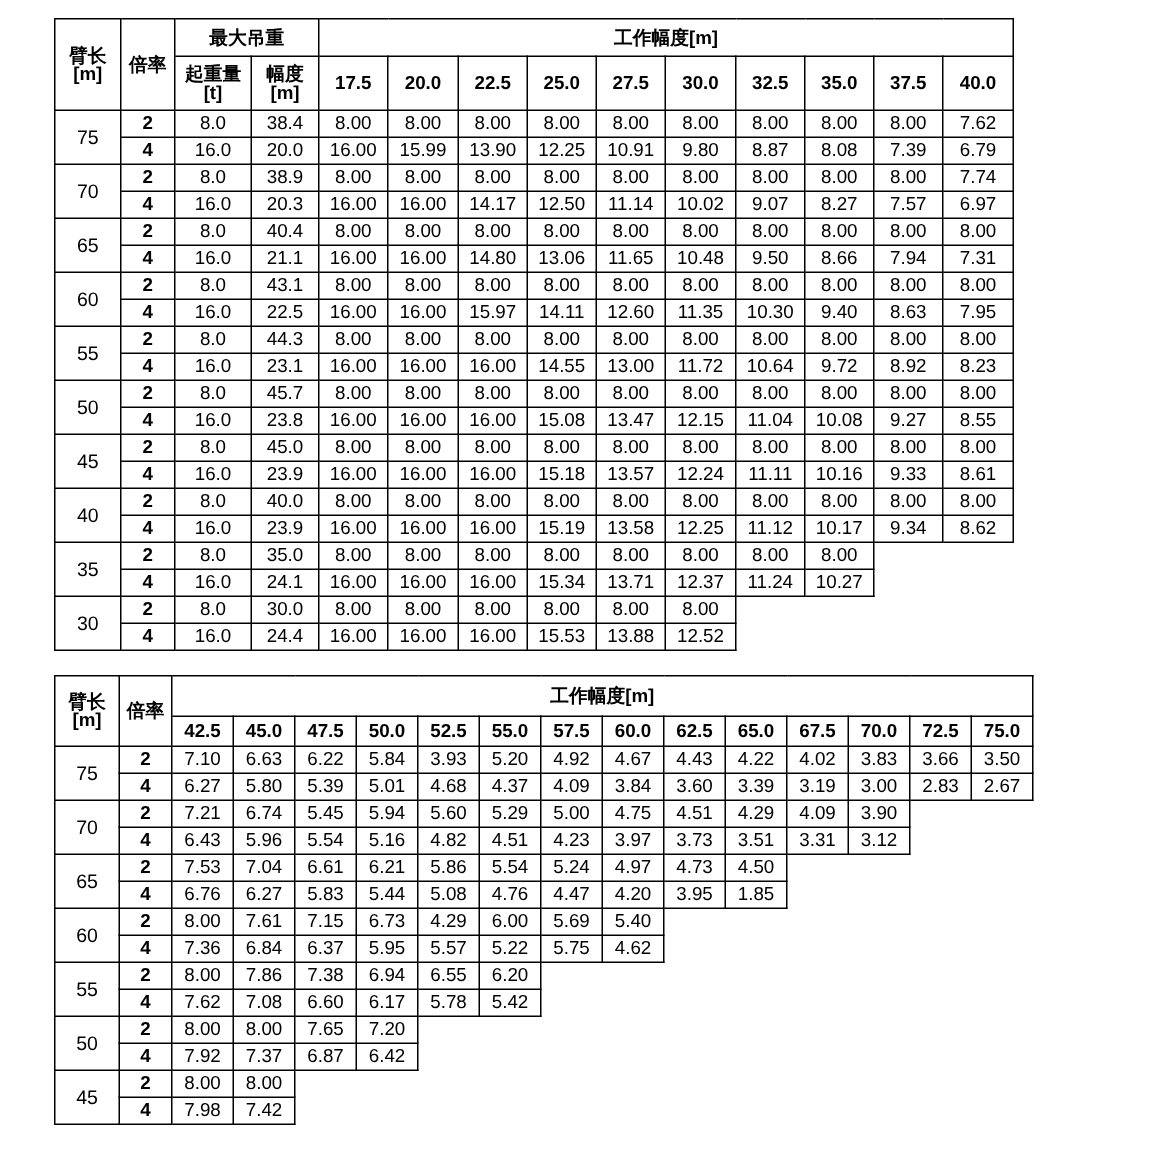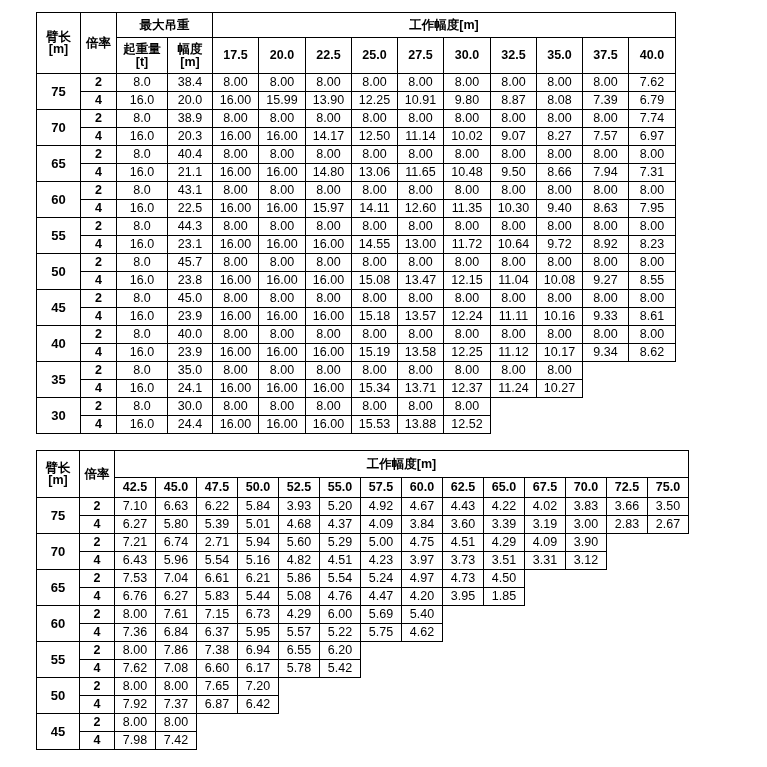--- a/index.html
+++ b/index.html
@@ -1,22 +1,22 @@
 <!DOCTYPE html>
 <html><head>
 <meta charset="utf-8">
 <style>
   html, body { margin: 0; padding: 0; background: #ffffff; }
   body { width: 767px; height: 767px; position: relative; overflow: hidden;
          font-family: "Liberation Sans", "DejaVu Sans", sans-serif; color: #000; }
   table { border-collapse: collapse; position: absolute; }
   td, th { border: 1px solid #000; text-align: center; padding: 0; font-size: 12.5px; line-height: 1; }
   th { font-weight: bold; }
-  .arm { font-weight: bold; font-size: 13px; }
-  .arm.light { font-weight: bold; }
+  .arm { font-weight: normal; font-size: 13px; }
+  .arm.light { font-weight: normal; }
   .rate { font-weight: bold; }
   .empty { border: none; }
   #t1 { left: 36px; top: 12px; }
   #t2 { left: 36px; top: 450px; }
   #t1 tr.hdr1 th { height: 24px; }
   #t1 tr.hdr2 th { height: 35px; }
   #t1 tr.data td { height: 17px; }
   #t2 tr.hdr1 th { height: 26px; }
   #t2 tr.hdr2 th { height: 19px; }
   #t2 tr.data td { height: 17px; }
@@ -446,21 +446,21 @@
         <td>3.19</td>
         <td>3.00</td>
         <td>2.83</td>
         <td>2.67</td>
       </tr>
       <tr class="data">
         <td rowspan="2" class="arm">70</td>
         <td class="rate">2</td>
         <td>7.21</td>
         <td>6.74</td>
-        <td>2.71</td>
+        <td>5.45</td>
         <td>5.94</td>
         <td>5.60</td>
         <td>5.29</td>
         <td>5.00</td>
         <td>4.75</td>
         <td>4.51</td>
         <td>4.29</td>
         <td>4.09</td>
         <td>3.90</td>
         <td colspan="2" class="empty"></td>

